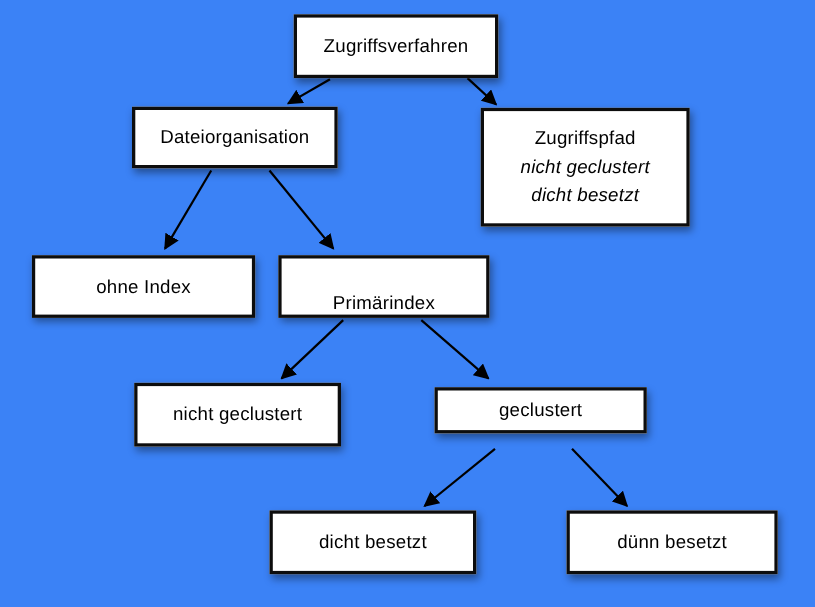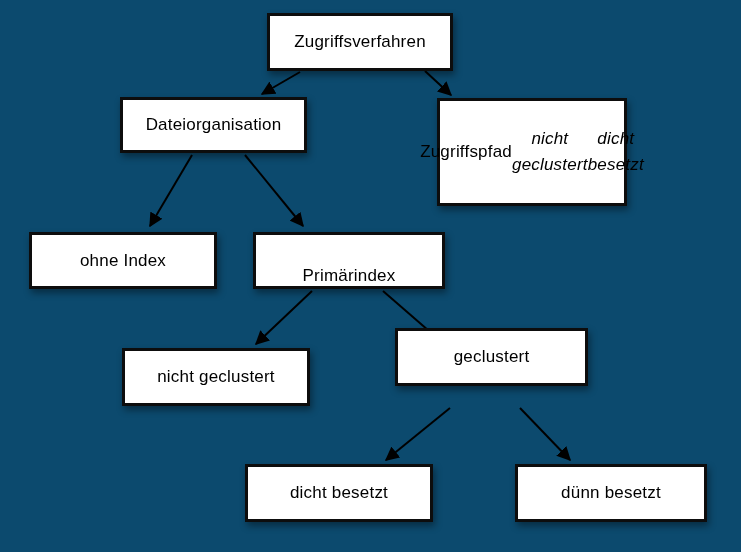--- a/index.html
+++ b/index.html
@@ -4,21 +4,21 @@
 <style>
   html, body {
     margin: 0;
     padding: 0;
     background: #ffffff;
   }
   #canvas {
     position: relative;
     width: 741px;
     height: 552px;
-    background: #0c4a6e;
+    background: #3b82f6;
     overflow: hidden;
     font-family: "Liberation Sans", "DejaVu Sans", sans-serif;
   }
   .edge-layer {
     position: absolute;
     left: 0;
     top: 0;
     width: 741px;
     height: 552px;
     pointer-events: none;
@@ -31,34 +31,35 @@
     box-shadow: 2px 4px 7px rgba(0,0,0,0.40);
     display: flex;
     align-items: center;
     justify-content: center;
     text-align: center;
     color: #000000;
     font-size: 17px;
     letter-spacing: 0.2px;
   }
   .node.multiline {
+    flex-direction: column;
     line-height: 26px;
     padding: 2px 4px;
   }
   .node .em {
     font-style: italic;
   }
   
   #n-zugriffsverfahren { left: 267px; top: 13px;  width: 186px; height: 58px; }
   #n-dateiorganisation { left: 120px; top: 97px;  width: 187px; height: 56px; align-items: center; }
   #n-zugriffspfad      { left: 437px; top: 98px;  width: 190px; height: 108px; }
-  #n-ohne-index        { left: 29px;  top: 232px; width: 188px; height: 57px; }
+  #n-ohne-index        { left: 29px;  top: 232px; width: 203px; height: 57px; }
   #n-primaerindex      { left: 253px; top: 232px; width: 192px; height: 57px; align-items: flex-end; }
   #n-nicht-geclustert  { left: 122px; top: 348px; width: 188px; height: 58px; }
-  #n-geclustert        { left: 395px; top: 328px; width: 193px; height: 58px; }
+  #n-geclustert        { left: 395px; top: 352px; width: 193px; height: 42px; }
   #n-dicht-besetzt     { left: 245px; top: 464px; width: 188px; height: 58px; }
   #n-duenn-besetzt     { left: 515px; top: 464px; width: 192px; height: 58px; }
 </style>
 </head>
 <body>
 
 <div id="canvas">
 
   <svg class="edge-layer" width="741" height="552" viewBox="0 0 741 552" xmlns="http://www.w3.org/2000/svg">
     <defs>

